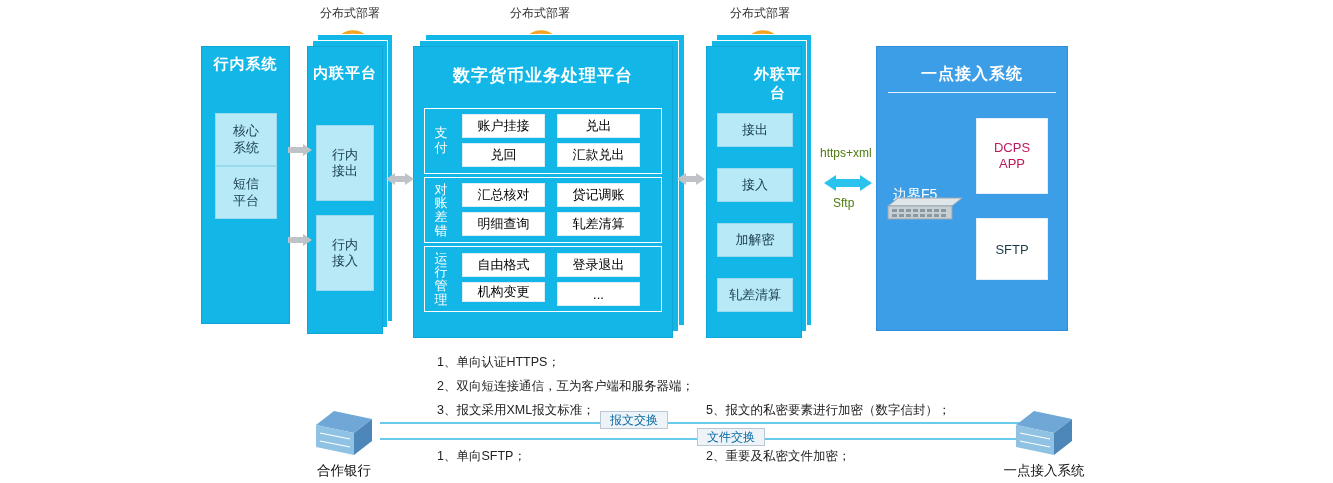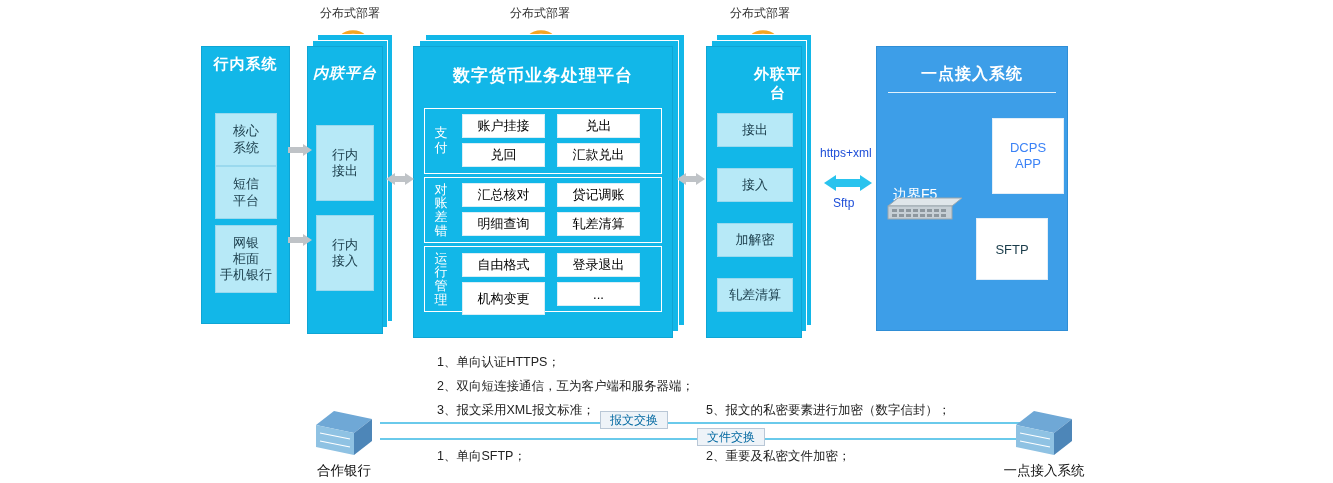--- a/index.html
+++ b/index.html
@@ -60,21 +60,21 @@
     display:flex;align-items:center;justify-content:center;
   }
   .blue-panel{
     background:#3d9ee8;
     border:1px solid #2f8ed6;
     color:#fff;
   }
   .deploy-label{
     color:#333;font-size:12px;text-align:center;white-space:nowrap;
   }
-  .conn-label{font-size:12px;color:#1d4ed8;white-space:nowrap;}
+  .conn-label{font-size:12px;color:#4d7c0f;white-space:nowrap;}
   .note{font-size:12.5px;color:#222;white-space:nowrap;}
   .tag-box{
     background:#eef3f8;border:1px solid #b9c7d6;color:#0369a1;
     font-size:12px;display:flex;align-items:center;justify-content:center;
   }
   .caption{font-size:13.5px;color:#111;text-align:center;white-space:nowrap;}
   svg{overflow:visible;}
 </style>
 </head>
 <body>
@@ -98,28 +98,25 @@
     <polygon points="40,33 35,23 45,23" fill="#f5a623"></polygon>
   </svg>
 
   <div class="abs panel" style="left:201px;top:46px;width:89px;height:278px;"></div>
   <div class="abs panel-title" style="left:201px;top:55px;width:89px;font-size:15px;">行内系统</div>
 
   <div class="abs inner-box" style="left:215px;top:166px;width:62px;height:53px;white-space:pre-line;">短信
 平台</div>
   <div class="abs inner-box" style="left:215px;top:113px;width:62px;height:53px;white-space:pre-line;">核心
 系统</div>
-  <div class="abs inner-box" style="left:215px;top:225px;width:62px;height:68px;white-space:pre-line;">网银
-柜面
-手机银行</div>
 
   <div class="abs panel-stack" style="left:317px;top:34px;width:76px;height:288px;"></div>
   <div class="abs panel-stack" style="left:312px;top:40px;width:76px;height:288px;"></div>
   <div class="abs panel" style="left:307px;top:46px;width:76px;height:288px;"></div>
-  <div class="abs panel-title" style="left:307px;top:64px;width:76px;font-size:15px;font-style:italic;">内联平台</div>
+  <div class="abs panel-title" style="left:307px;top:64px;width:76px;font-size:15px;">内联平台</div>
 
   <div class="abs inner-box" style="left:316px;top:125px;width:58px;height:76px;white-space:pre-line;">行内
 接出</div>
   <div class="abs inner-box" style="left:316px;top:215px;width:58px;height:76px;white-space:pre-line;">行内
 接入</div>
 
   <div class="abs panel-stack" style="left:425px;top:34px;width:260px;height:292px;"></div>
   <div class="abs panel-stack" style="left:419px;top:40px;width:260px;height:292px;"></div>
   <div class="abs panel" style="left:413px;top:46px;width:260px;height:292px;"></div>
   <div class="abs panel-title" style="left:413px;top:64px;width:260px;font-size:17px;">数字货币业务处理平台</div>
@@ -142,21 +139,21 @@
   <div class="abs white-box" style="left:462px;top:212px;width:83px;height:24px;">明细查询</div>
   <div class="abs white-box" style="left:557px;top:212px;width:83px;height:24px;">轧差清算</div>
 
   <div class="abs group-box" style="left:424px;top:246px;width:238px;height:66px;"></div>
   <div class="abs group-label" style="left:428px;top:249px;width:26px;height:60px;white-space:pre-line;line-height:1.05;">运
 行
 管
 理</div>
   <div class="abs white-box" style="left:462px;top:253px;width:83px;height:24px;">自由格式</div>
   <div class="abs white-box" style="left:557px;top:253px;width:83px;height:24px;">登录退出</div>
-  <div class="abs white-box" style="left:462px;top:282px;width:83px;height:33px;">机构变更</div>
+  <div class="abs white-box" style="left:462px;top:282px;width:83px;height:20px;">机构变更</div>
   <div class="abs white-box" style="left:557px;top:282px;width:83px;height:24px;">...</div>
 
   <div class="abs panel-stack" style="left:716px;top:34px;width:96px;height:292px;"></div>
   <div class="abs panel-stack" style="left:711px;top:40px;width:96px;height:292px;"></div>
   <div class="abs panel" style="left:706px;top:46px;width:96px;height:292px;"></div>
   <div class="abs panel-title" style="left:706px;top:65px;width:96px;font-size:15px;padding-left:48px;">外联平台</div>
 
   <div class="abs inner-box" style="left:717px;top:113px;width:76px;height:34px;">接出</div>
   <div class="abs inner-box" style="left:717px;top:168px;width:76px;height:34px;">接入</div>
   <div class="abs inner-box" style="left:717px;top:223px;width:76px;height:34px;">加解密</div>
@@ -184,21 +181,21 @@
         <rect x="15" y="18" width="5" height="3"></rect>
       <rect x="22" y="18" width="5" height="3"></rect>
         <rect x="29" y="18" width="5" height="3"></rect>
       <rect x="36" y="18" width="5" height="3"></rect>
         <rect x="43" y="18" width="5" height="3"></rect>
       <rect x="50" y="18" width="5" height="3"></rect>
         <rect x="57" y="18" width="5" height="3"></rect>
     </g>
   </svg>
 
-  <div class="abs" style="left:976px;top:118px;width:72px;height:76px;background:#ffffff;border:1px solid #e3eef8;display:flex;align-items:center;justify-content:center;text-align:center;font-size:13px;color:#3b82f6;white-space:pre-line;line-height:1.25;margin-left:16px;">DCPS
+  <div class="abs" style="left:976px;top:118px;width:72px;height:76px;background:#ffffff;border:1px solid #e3eef8;display:flex;align-items:center;justify-content:center;text-align:center;font-size:13px;color:#be185d;white-space:pre-line;line-height:1.25;">DCPS
 APP</div>
   <div class="abs" style="left:976px;top:218px;width:72px;height:62px;background:#ffffff;border:1px solid #e3eef8;display:flex;align-items:center;justify-content:center;text-align:center;font-size:13px;color:#1a3c4a;">SFTP</div>
 
   <svg class="abs" style="left:288px;top:143px;" width="24" height="14">
     <rect x="0" y="4" width="15" height="6" fill="#bfc3c7"></rect>
     <polygon points="15,1 24,7 15,13" fill="#bfc3c7"></polygon>
   </svg>
   <svg class="abs" style="left:288px;top:233px;" width="24" height="14">
     <rect x="0" y="4" width="15" height="6" fill="#bfc3c7"></rect>
     <polygon points="15,1 24,7 15,13" fill="#bfc3c7"></polygon>

